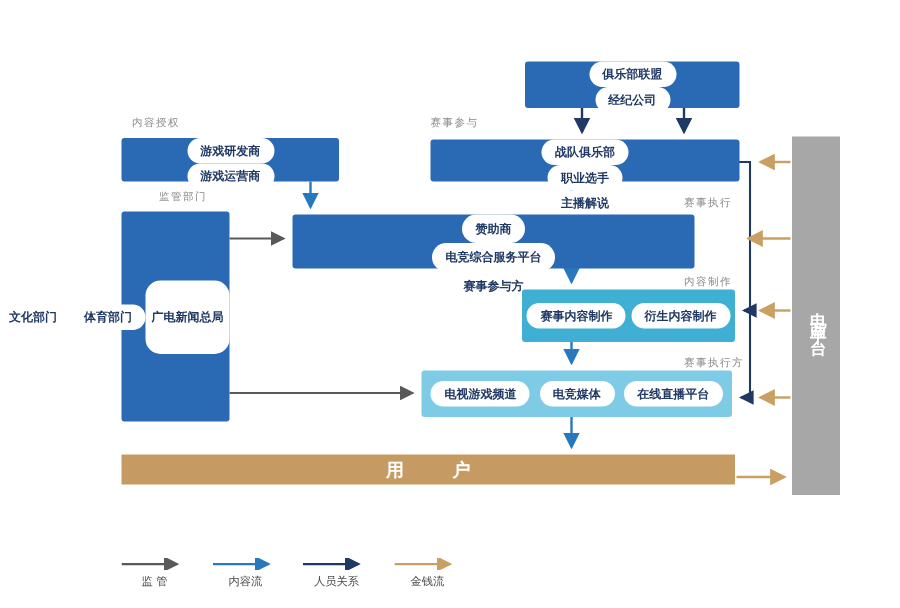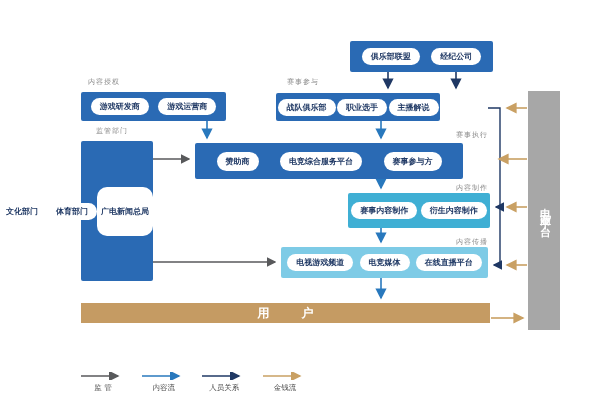--- a/index.html
+++ b/index.html
@@ -8,21 +8,21 @@
     font-family:"DejaVu Sans","Liberation Sans",sans-serif;
   }
   .arrows{position:absolute;left:0;top:0;width:600px;height:405px;pointer-events:none;}
   .sec-label{
     position:absolute;font-size:7px;color:var(--c-label-gray);letter-spacing:1px;white-space:nowrap;
   }
   .group{
     position:absolute;display:flex;align-items:center;justify-content:space-evenly;
     border-radius:2px;
   }
-  .group.dark{background:var(--c-dark-blue);}
+  .group.dark{background:var(--c-dark-blue);flex-direction:column;}
   .group.cyan{background:var(--c-cyan);}
   .group.light{background:var(--c-light-blue);}
   .group.col{flex-direction:row;justify-content:flex-end;}
   .pill{
     background:#fff;border-radius:10px;color:var(--c-navy);
     font-size:8px;font-weight:bold;line-height:17px;height:17px;
     padding:0 9px;white-space:nowrap;display:inline-block;text-align:center;
   }
   .exec .pill{height:19px;line-height:19px;}
   .ecommerce{
@@ -82,36 +82,36 @@
 
     <path d="M527,108 H507" style="stroke:var(--c-money-gold)" stroke-width="1.6" fill="none" marker-end="url(#m-gold)"></path>
     <path d="M527,159 H499" style="stroke:var(--c-money-gold)" stroke-width="1.6" fill="none" marker-end="url(#m-gold)"></path>
     <path d="M527,207 H507" style="stroke:var(--c-money-gold)" stroke-width="1.6" fill="none" marker-end="url(#m-gold)"></path>
     <path d="M527,265 H507" style="stroke:var(--c-money-gold)" stroke-width="1.6" fill="none" marker-end="url(#m-gold)"></path>
     <path d="M491,318 H523" style="stroke:var(--c-money-gold)" stroke-width="1.6" fill="none" marker-end="url(#m-gold)"></path>
   </svg>
 
   <div class="sec-label" style="left:88px;top:77px">内容授权</div>
   <div class="sec-label" style="left:287px;top:77px">赛事参与</div>
-  <div class="sec-label" style="left:96px;top:126px">监管部门</div>
+  <div class="sec-label" style="left:106px;top:126px">监管部门</div>
   <div class="sec-label" style="left:456px;top:130px">赛事执行</div>
   <div class="sec-label" style="left:456px;top:183px">内容制作</div>
-  <div class="sec-label" style="left:456px;top:237px">内容传播</div>
+  <div class="sec-label" style="left:456px;top:237px">赛事执行方</div>
 
   <div class="group dark" style="left:350px;top:41px;width:143px;height:31px">
     <span class="pill">俱乐部联盟</span>
     <span class="pill">经纪公司</span>
   </div>
 
   <div class="group dark" style="left:81px;top:92px;width:145px;height:29px">
     <span class="pill">游戏研发商</span>
     <span class="pill">游戏运营商</span>
   </div>
 
-  <div class="group dark" style="left:276px;top:93px;width:164px;height:28px">
+  <div class="group dark" style="left:287px;top:93px;width:206px;height:28px">
     <span class="pill">战队俱乐部</span>
     <span class="pill">职业选手</span>
     <span class="pill">主播解说</span>
   </div>
 
   <div class="group dark col" style="left:81px;top:141px;width:72px;height:140px">
     <span class="pill">公安部门</span>
     <span class="pill">文化部门</span>
     <span class="pill">体育部门</span>
     <span class="pill" style="padding:16px 4px">广电新闻总局</span>

